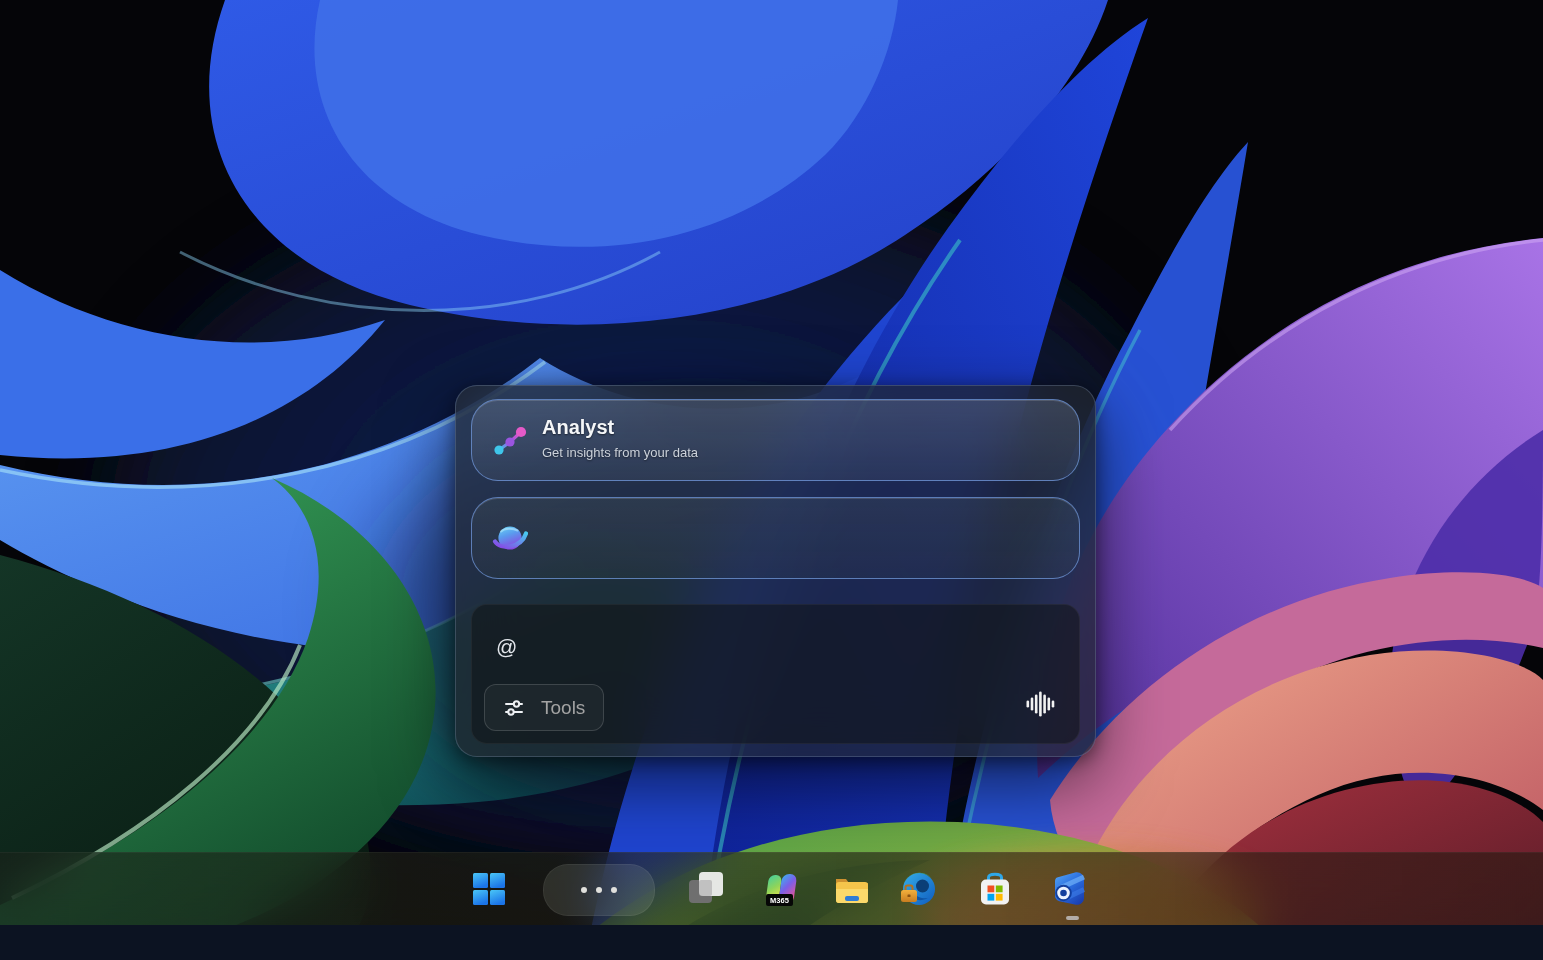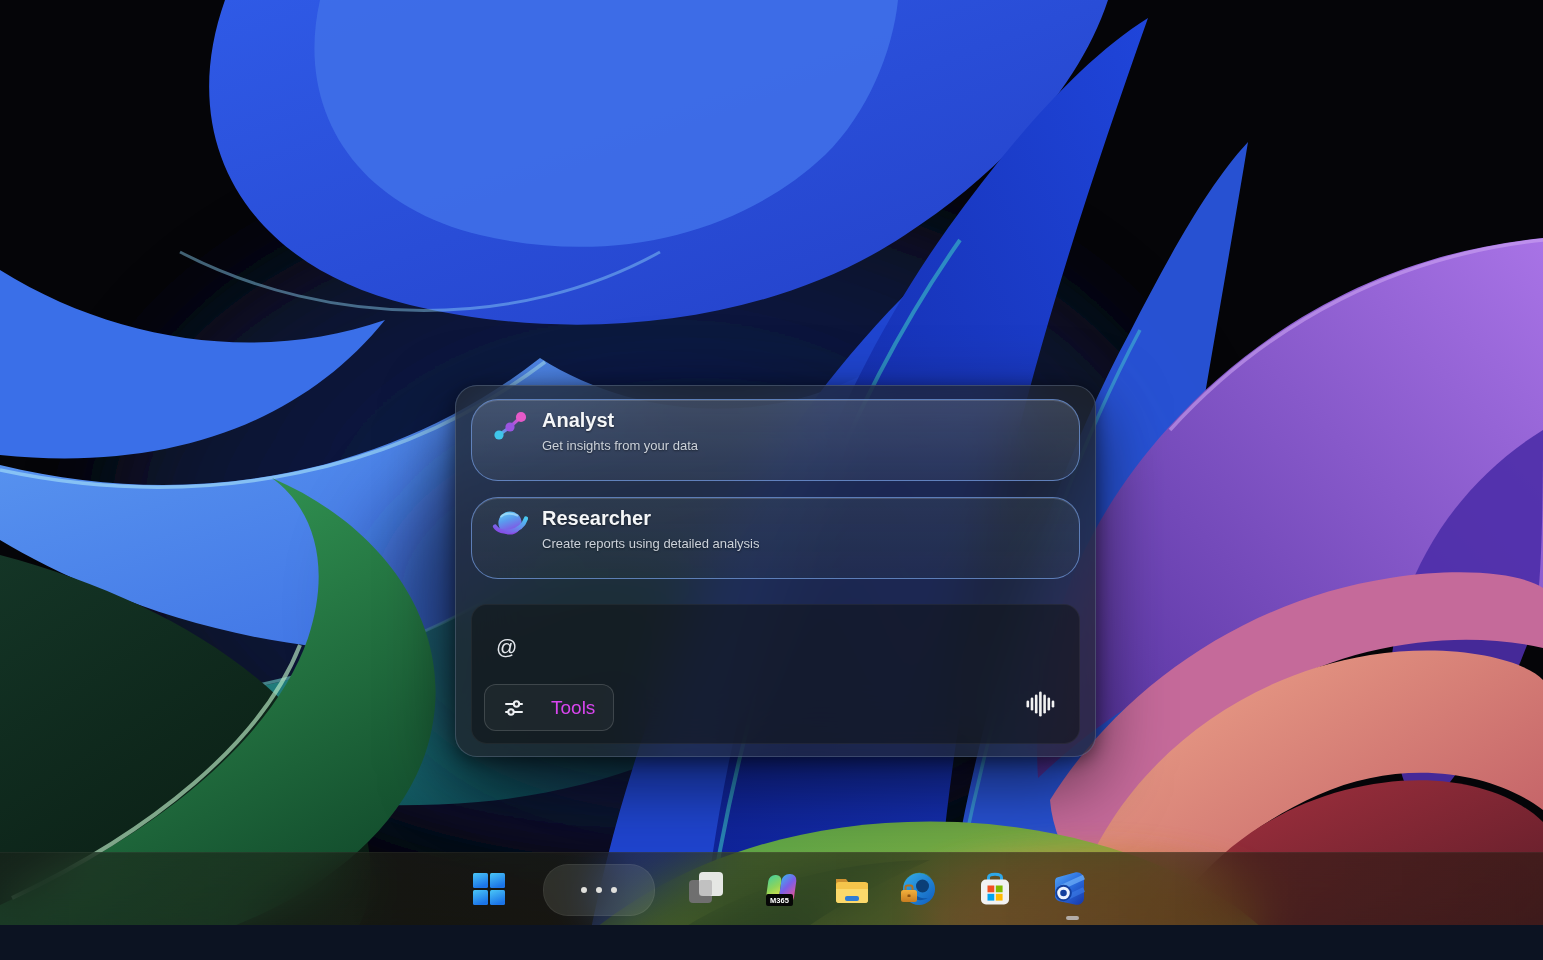--- a/index.html
+++ b/index.html
@@ -15,44 +15,44 @@
     border-radius:22px;
     background:rgba(33,37,42,.74);
     border:1px solid rgba(140,160,190,.28);
     box-shadow:0 24px 70px rgba(0,0,0,.6),0 4px 18px rgba(0,0,0,.45);
     backdrop-filter:blur(30px) saturate(1.15);
     -webkit-backdrop-filter:blur(30px) saturate(1.15);
     box-sizing:border-box;
   }
   .agent-card{
     position:absolute;left:15px;right:15px;height:82px;
-    border-radius:27px;display:flex;align-items:flex-start;gap:14px;
+    border-radius:27px;display:flex;align-items:center;gap:14px;
     padding:7px 20px;box-sizing:border-box;cursor:pointer;
     border:1.5px solid rgba(108,145,210,.8);
     box-shadow:inset 0 1px 0 rgba(255,255,255,.14);
   }
   .agent-card.analyst{top:13px;background:linear-gradient(180deg,rgba(128,142,168,.30),rgba(92,106,126,.20));}
   .agent-card.researcher{top:111px;background:linear-gradient(180deg,rgba(86,100,100,.22),rgba(66,80,78,.14));}
   .agent-icon{flex:0 0 36px;width:36px;height:36px;}
   .agent-text{display:flex;flex-direction:column;justify-content:center;}
   .agent-title{font-size:20px;font-weight:700;color:#f4f6f8;line-height:26px;text-shadow:0 1px 2px rgba(0,0,0,.55);}
   .agent-sub{font-size:13px;font-weight:400;color:#ccd2da;line-height:26px;text-shadow:0 1px 2px rgba(0,0,0,.5);}
 
   .composer{
     position:absolute;left:15px;right:15px;top:218px;height:140px;
     border-radius:16px;background:rgba(16,18,20,.55);
     border:1px solid rgba(255,255,255,.05);
     box-sizing:border-box;cursor:text;
   }
   .mention{position:absolute;left:24px;top:30px;font-size:21px;color:#e3e7ec;}
   .tools-btn{
     position:absolute;left:12px;bottom:12px;height:47px;min-width:116px;
-    display:flex;align-items:center;gap:26px;padding:0 18px;box-sizing:border-box;
+    display:flex;align-items:center;gap:16px;padding:0 18px;box-sizing:border-box;
     border-radius:12px;border:1px solid rgba(255,255,255,.15);
-    background:rgba(255,255,255,.04);color:#d946ef;font-size:19px;
+    background:rgba(255,255,255,.04);color:#a3a3a3;font-size:19px;
     font-family:"Liberation Sans",sans-serif;cursor:pointer;
   }
   .tools-btn svg{display:block;}
   .wave-btn{position:absolute;right:24px;bottom:24px;width:30px;height:30px;cursor:pointer;}
 
   
   .taskbar{
     position:absolute;left:0;right:0;bottom:35px;height:72px;
     background:linear-gradient(90deg,rgba(26,34,26,.62),rgba(38,34,22,.6) 45%,rgba(44,26,20,.66));
     backdrop-filter:blur(22px) saturate(1.05);
@@ -205,24 +205,20 @@
             <linearGradient id="gR2" x1="0" y1="1" x2="1" y2="0">
               <stop offset="0" stop-color="#8a44e6"></stop>
                 <stop offset="1" stop-color="#49c8f0"></stop>
             </linearGradient>
           </defs>
           <circle cx="18" cy="18" r="11.6" fill="url(#gR1)"></circle>
           <path d="M 3,21.5 C 8,30 29,28.5 34,13.5" stroke="url(#gR2)" stroke-width="4.2" stroke-linecap="round" fill="none"></path>
           <path d="M 9,11.5 C 12,8.5 20,7.5 25.5,10.5" stroke="#bfefff" stroke-width="2" stroke-linecap="round" opacity="0.55" fill="none"></path>
         </svg>
       </span>
-      <div class="agent-text">
-        <div class="agent-title">Researcher</div>
-        <div class="agent-sub">Create reports using detailed analysis</div>
-      </div>
     </div>
 
     <div class="composer">
       <span class="mention">@</span>
       <button class="tools-btn">
         <span>
           <svg width="22" height="22" viewBox="0 0 22 22">
             <path d="M 3,7 H 19" stroke="#eef1f4" stroke-width="2" stroke-linecap="round"></path>
             <circle cx="13.5" cy="7" r="2.7" fill="#2a2e33" stroke="#eef1f4" stroke-width="2"></circle>
             <path d="M 3,15 H 19" stroke="#eef1f4" stroke-width="2" stroke-linecap="round"></path>

